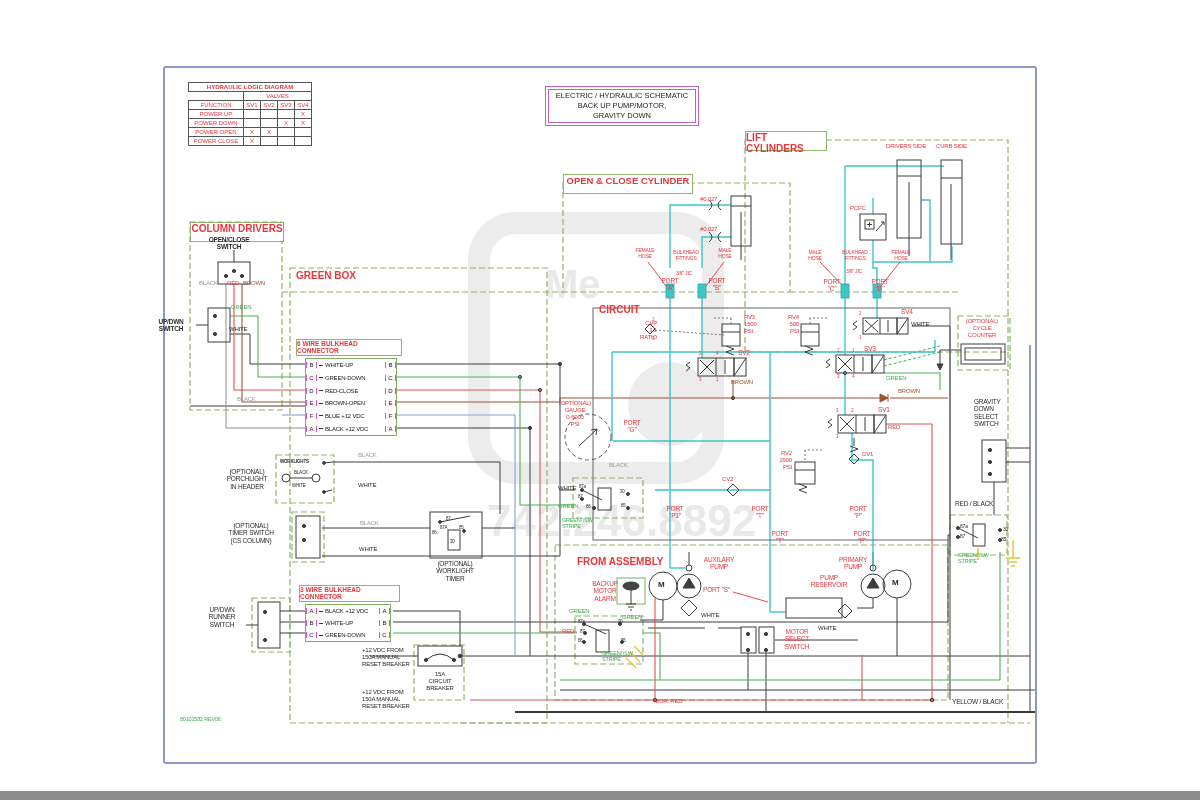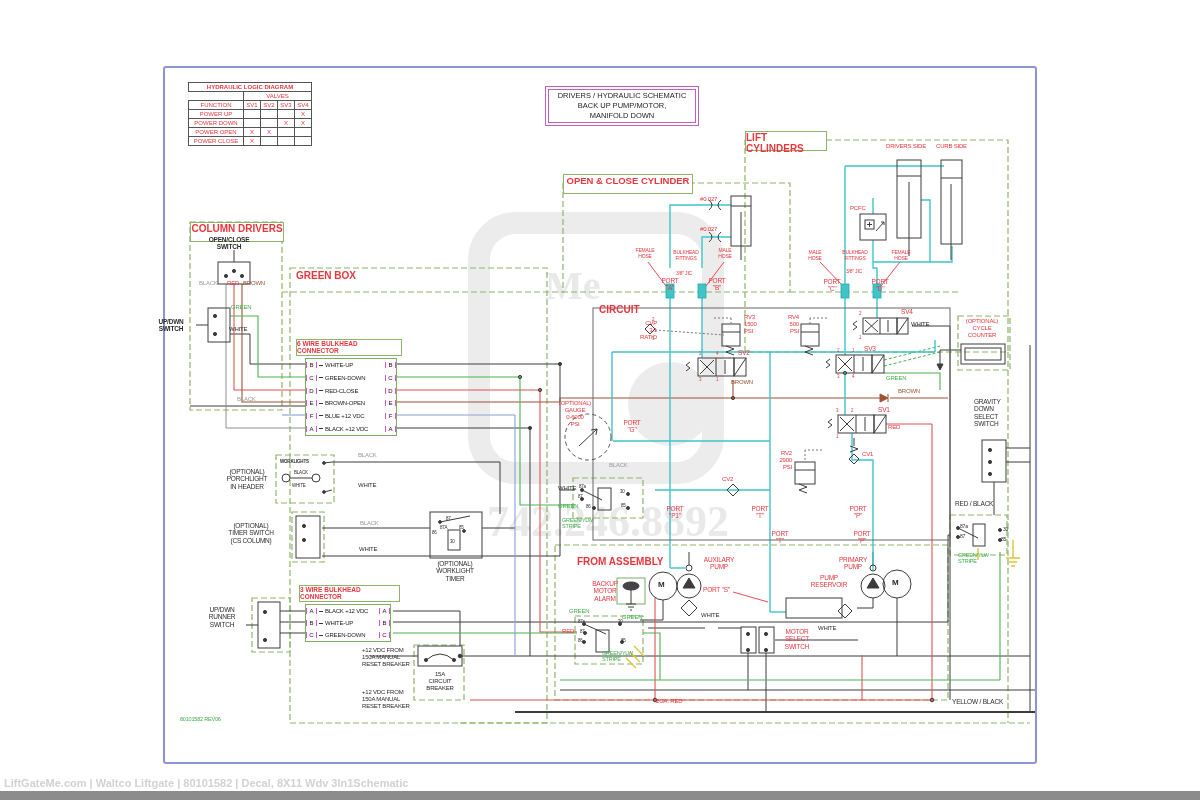--- a/index.html
+++ b/index.html
@@ -14,21 +14,21 @@
   .brown{color:#9c5333;}
   .ctr{text-align:center;}
   .rt{text-align:right;}
   .f45{font-size:4.5px;} .f5{font-size:5px;} .f55{font-size:5.5px;} .f6{font-size:6px;}
   .f65{font-size:6.5px;} .f8{font-size:8px;}
   .rtitle{font-size:10px;font-weight:bold;letter-spacing:0;}
   .bold{font-weight:bold;}
   
   .frame{position:absolute;left:163px;top:66px;width:870px;height:694px;border:2px solid #8b95cf;border-radius:3px;z-index:1;}
   
-  .wm{position:absolute;z-index:0;color:#e9e9e9;font-weight:bold;font-family:Liberation Serif, serif;}
+  .wm{position:absolute;z-index:0;color:#e9e9e9;font-weight:bold;}
   .wm-box{position:absolute;left:468px;top:212px;width:212px;height:228px;border:22px solid #ececec;border-radius:48px;z-index:0;}
   .wm-circle{position:absolute;left:628px;top:362px;width:84px;height:84px;border-radius:50%;background:#ececec;z-index:0;}
   
   .ltable{position:absolute;left:188px;top:82px;z-index:3;border-collapse:collapse;}
   .ltable td{border:1px solid #555;color:#e8363d;font-size:6px;line-height:1.1;padding:0 1px;text-align:center;height:8px;white-space:nowrap;}
   
   .tblock{position:absolute;left:545px;top:86px;width:152px;height:38px;border:1px solid #c65fc2;z-index:3;}
   .tblock .inner{position:absolute;left:2px;top:2px;right:2px;bottom:2px;border:1px solid #c65fc2;
     display:flex;flex-direction:column;justify-content:center;text-align:center;font-size:7.5px;line-height:1.3;color:#222;}
   
@@ -452,23 +452,23 @@
       <td>X</td>
           <td></td>
       <td></td>
           <td></td>
     </tr>
   </tbody>
     </table>
 
   <div class="tblock">
     <div class="inner">
-      <div>DRIVERS / HYDRAULIC SCHEMATIC</div>
+      <div>ELECTRIC / HYDRAULIC SCHEMATIC</div>
       <div>BACK UP PUMP/MOTOR,</div>
-      <div>MANIFOLD DOWN</div>
+      <div>GRAVITY DOWN</div>
     </div>
   </div>
 
   <div class="gbox" style="left:745px;top:131px;width:80px;height:18px;">
     <span class="red rtitle">LIFT CYLINDERS</span>
     </div>
   <div class="gbox" style="left:563px;top:174px;width:128px;height:18px;">
     <span class="red rtitle" style="font-size:9.5px">OPEN &amp; CLOSE CYLINDER</span>
     </div>
   <div class="gbox" style="left:190px;top:222px;width:92px;height:18px;">
@@ -729,15 +729,14 @@
   <div class="lbl f45" style="left:578px;top:638px;">86</div>
   <div class="lbl f45" style="left:621px;top:638px;">85</div>
   <div class="lbl green f55" style="left:602px;top:650px;width:44px;">GREEN/YLW
 STRIPE</div>
   <div class="lbl f8 bold" style="left:658px;top:580px;">M</div>
   <div class="lbl f8 bold" style="left:892px;top:578px;">M</div>
 
   <div class="lbl red f6" style="left:656px;top:698px;">2GA. RED</div>
   <div class="lbl f65" style="left:952px;top:698px;">YELLOW / BLACK</div>
 
-  <div class="footer-text">LiftGateMe.com | Waltco Liftgate | 80101582 | Decal, 8X11 Wdv 3In1Schematic</div>
   <div class="footer-bar"></div>
 </div>
 
 </body></html>

